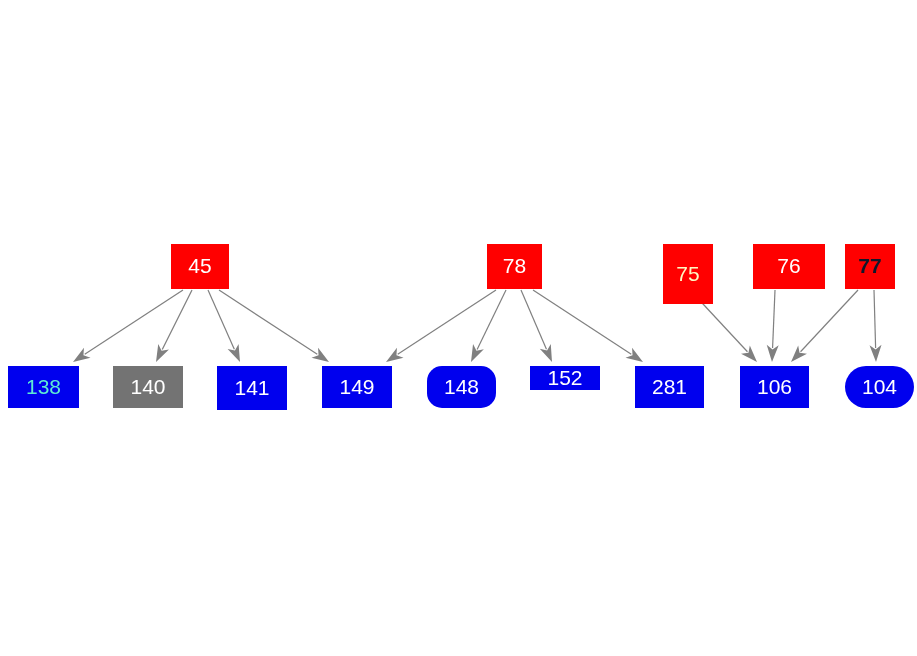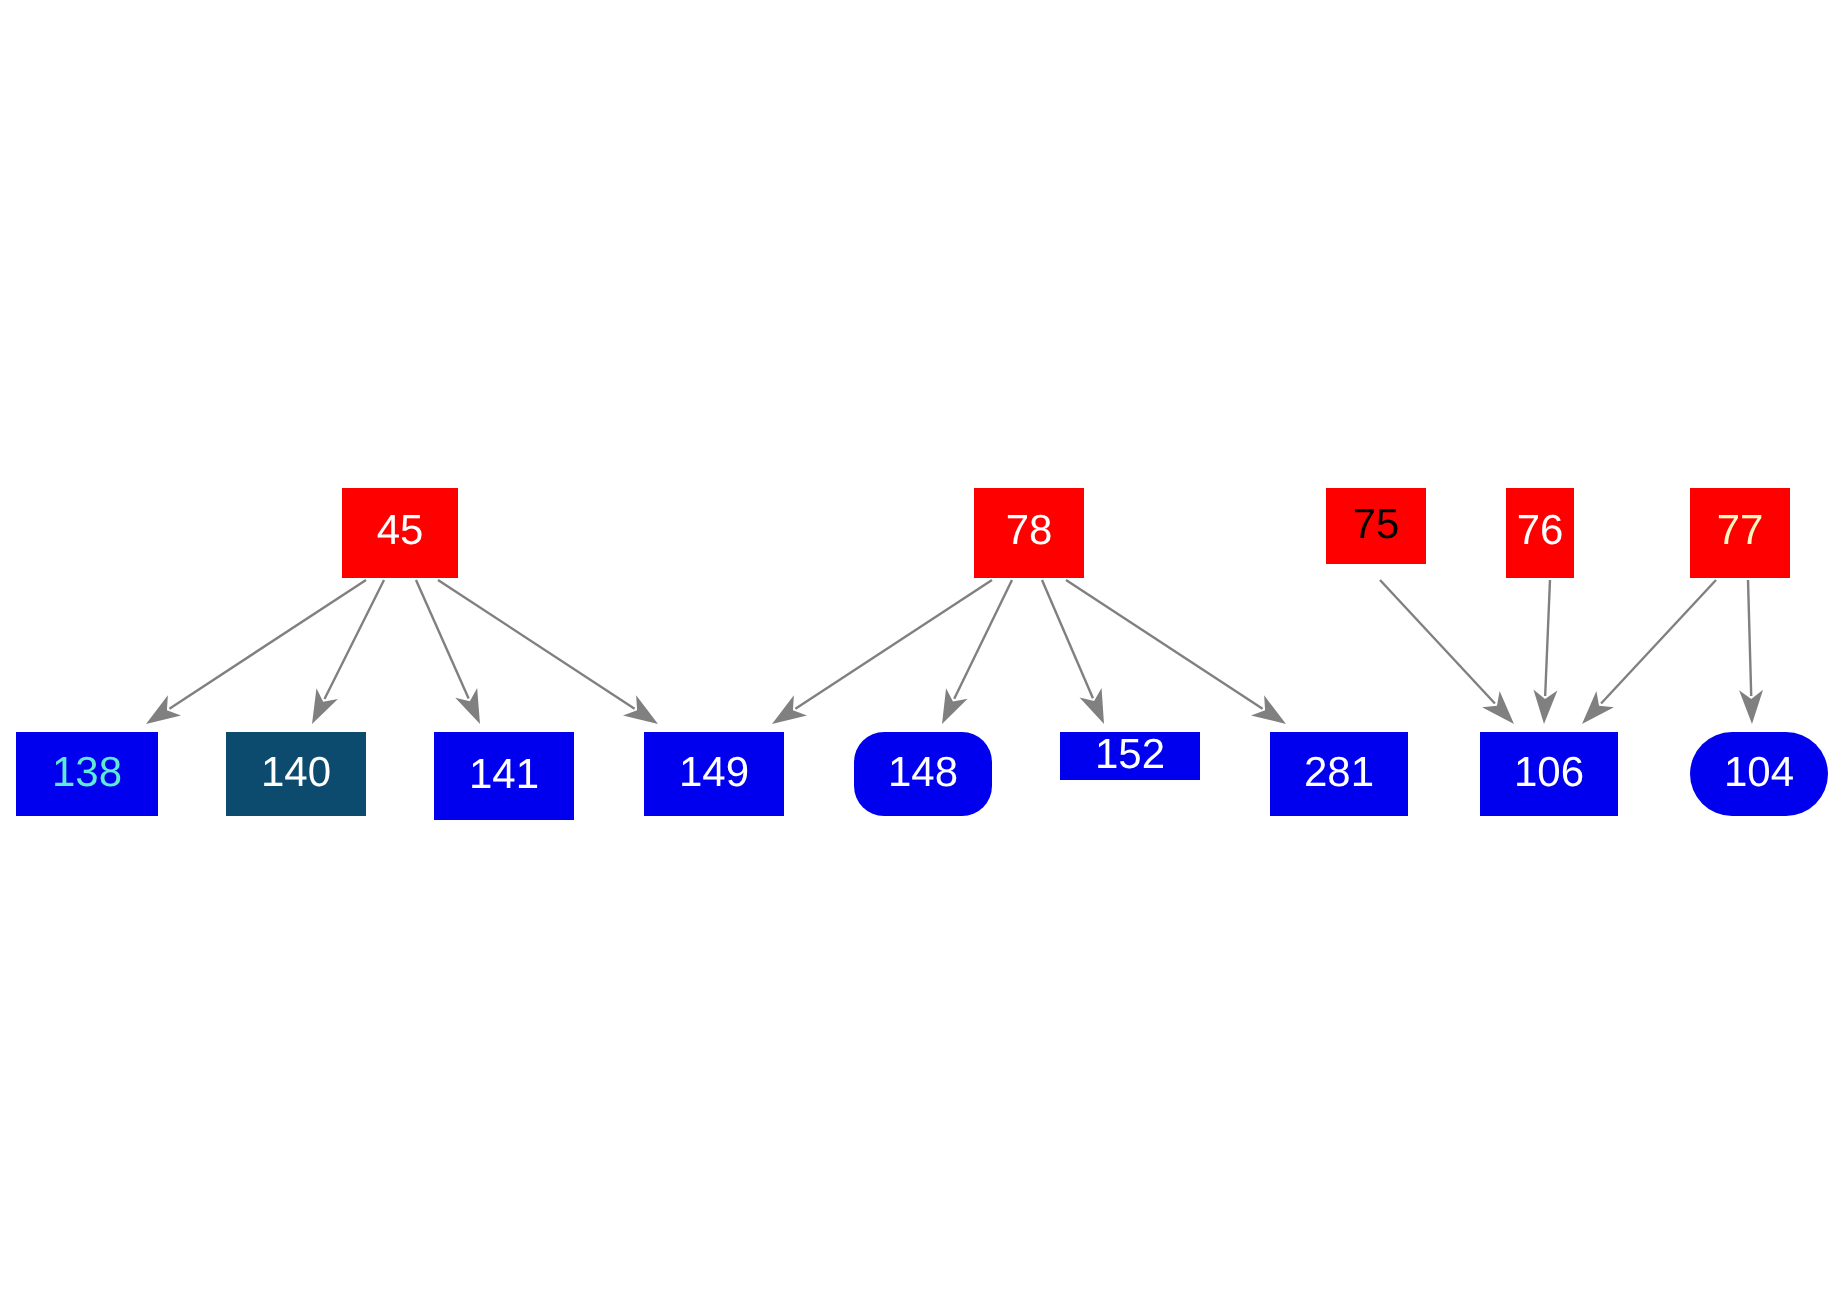--- a/index.html
+++ b/index.html
@@ -108,33 +108,33 @@
       </g>
     </svg>
 
   <div id="node-layer">
       <div class="node node-source" style="left: 171px; top: 244px; width: 58px; height: 45px; background: rgb(255, 0, 0); color: rgb(255, 255, 255);">
         <span class="node-label">45</span>
       </div>
       <div class="node node-source" style="left: 487px; top: 244px; width: 55px; height: 45px; background: rgb(255, 0, 0); color: rgb(255, 255, 255);">
         <span class="node-label">78</span>
       </div>
-      <div class="node node-source" style="left: 663px; top: 244px; width: 50px; height: 38px; background: rgb(255, 0, 0); color: #000000;">
+      <div class="node node-source" style="left: 663px; top: 244px; width: 50px; height: 60px; background: rgb(255, 0, 0); color: #fef9c3;">
         <span class="node-label">75</span>
       </div>
-      <div class="node node-source" style="left: 753px; top: 244px; width: 34px; height: 45px; background: rgb(255, 0, 0); color: rgb(255, 255, 255);">
+      <div class="node node-source" style="left: 753px; top: 244px; width: 72px; height: 45px; background: rgb(255, 0, 0); color: rgb(255, 255, 255);">
         <span class="node-label">76</span>
       </div>
-      <div class="node node-source" style="left: 845px; top: 244px; width: 50px; height: 45px; background: rgb(255, 0, 0); color: #fef9c3;">
+      <div class="node node-source" style="left: 845px; top: 244px; width: 50px; height: 45px; background: rgb(255, 0, 0); color: #0f172a; font-weight: bold;">
         <span class="node-label">77</span>
       </div>
       <div class="node node-target" style="left: 8px; top: 366px; width: 71px; height: 42px; background: rgb(0, 0, 238); color: #5eead4;">
         <span class="node-label">138</span>
       </div>
-      <div class="node node-target" style="left: 113px; top: 366px; width: 70px; height: 42px; background: #0c4a6e; color: rgb(255, 255, 255);">
+      <div class="node node-target" style="left: 113px; top: 366px; width: 70px; height: 42px; background: #737373; color: rgb(255, 255, 255);">
         <span class="node-label">140</span>
       </div>
       <div class="node node-target" style="left: 217px; top: 366px; width: 70px; height: 44px; background: rgb(0, 0, 238); color: rgb(255, 255, 255);">
         <span class="node-label">141</span>
       </div>
       <div class="node node-target" style="left: 322px; top: 366px; width: 70px; height: 42px; background: rgb(0, 0, 238); color: rgb(255, 255, 255);">
         <span class="node-label">149</span>
       </div>
       <div class="node node-target" style="left: 427px; top: 366px; width: 69px; height: 42px; background: rgb(0, 0, 238); color: rgb(255, 255, 255); border-radius: 15px;">
         <span class="node-label">148</span>

